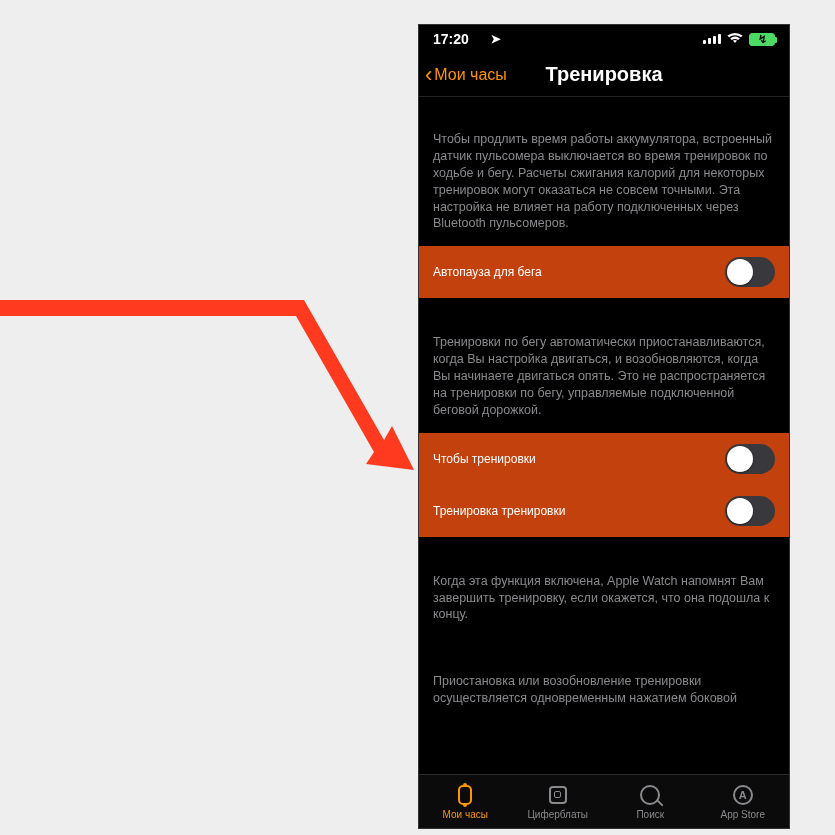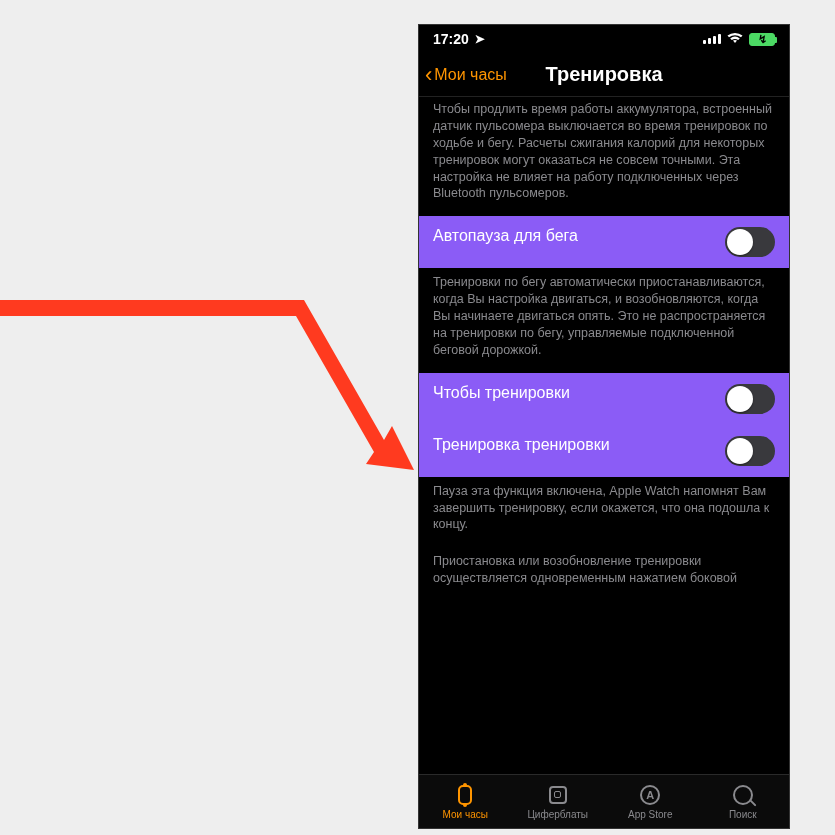--- a/index.html
+++ b/index.html
@@ -26,21 +26,21 @@
   
   .status-bar {
     height: 28px;
     display: flex;
     justify-content: space-between;
     align-items: center;
     padding: 0 14px;
     font-size: 14px;
     font-weight: 600;
   }
-  .status-left { display:flex; align-items:center; gap:6px; }
+  .status-left { display:flex; align-items:center; gap:22px; }
   .status-right { display:flex; align-items:center; gap:6px; }
   .loc-icon { font-size: 12px; }
   .cell-dots { display:flex; gap:2px; align-items:flex-end; }
   .cell-dots span {
     width:3px; background:#fff; display:inline-block; border-radius:1px;
   }
   .cell-dots span:nth-child(1){height:4px;}
   .cell-dots span:nth-child(2){height:6px;}
   .cell-dots span:nth-child(3){height:8px;}
   .cell-dots span:nth-child(4){height:10px;}
@@ -75,27 +75,28 @@
   }
   
   .content {
     flex:1; overflow:hidden; background:#000;
   }
   .footer-text {
     font-size: 12.5px;
     line-height: 1.35;
     color: #8a8a8e;
     padding: 6px 14px 14px 14px;
+    margin-top: 30px;
   }
   .footer-text.first { padding-top: 4px; }
   .row {
-    background:#8b5cf6;
-    display:flex; align-items:flex-start; justify-content:space-between;
+    background:#c2410c;
+    display:flex; align-items:center; justify-content:space-between;
     padding: 11px 14px;
-    font-size: 16px;
+    font-size: 12px;
     color:#fff;
   }
   .toggle {
     width: 50px; height: 30px; border-radius: 15px; position:relative;
     background:#39393d;
   }
   .toggle.on { background:#34c759; }
   .knob {
     position:absolute; top:2px; width:26px; height:26px; background:#fff; border-radius:50%;
     box-shadow:0 1px 2px rgba(0,0,0,.4);
@@ -212,50 +213,50 @@
           <span class="knob"></span>
         </span>
     </div>
 
     <div class="row">
       <span>Тренировка тренировки</span>
       <span class="toggle">
           <span class="knob"></span>
         </span>
     </div>
-    <div class="footer-text">Пауза эта функция включена, Apple Watch напомнят Вам завершить тренировку, если окажется, что она подошла к концу.</div>
+    <div class="footer-text">Когда эта функция включена, Apple Watch напомнят Вам завершить тренировку, если окажется, что она подошла к концу.</div>
 
     <div class="footer-text">Приостановка или возобновление тренировки осуществляется одновременным нажатием боковой</div>
 
   </div>
 
   <div class="tab-bar">
     <div class="tab active">
       <div class="tab-icon">
           <span class="watch-icon"></span>
         </div>
       <span>Мои часы</span>
     </div>
     <div class="tab">
       <div class="tab-icon">
           <span class="faces-icon"></span>
         </div>
       <span>Циферблаты</span>
     </div>
     <div class="tab">
       <div class="tab-icon">
+          <span class="search-icon-svg"></span>
+        </div>
+      <span>Поиск</span>
+    </div>
+    <div class="tab">
+      <div class="tab-icon">
           <span class="appstore-icon"></span>
         </div>
       <span>App Store</span>
-    </div>
-    <div class="tab">
-      <div class="tab-icon">
-          <span class="search-icon-svg"></span>
-        </div>
-      <span>Поиск</span>
     </div>
   </div>
 
 </div>
 
 <svg class="arrow" viewBox="0 0 520 240">
   <path d="M 0 40 L 360 40 L 440 180 L 448 166 L 470 210 L 422 204 L 430 192 L 352 56 L 0 56 Z" fill="#ff3a1f"></path>
 </svg>
 
 </body></html>

